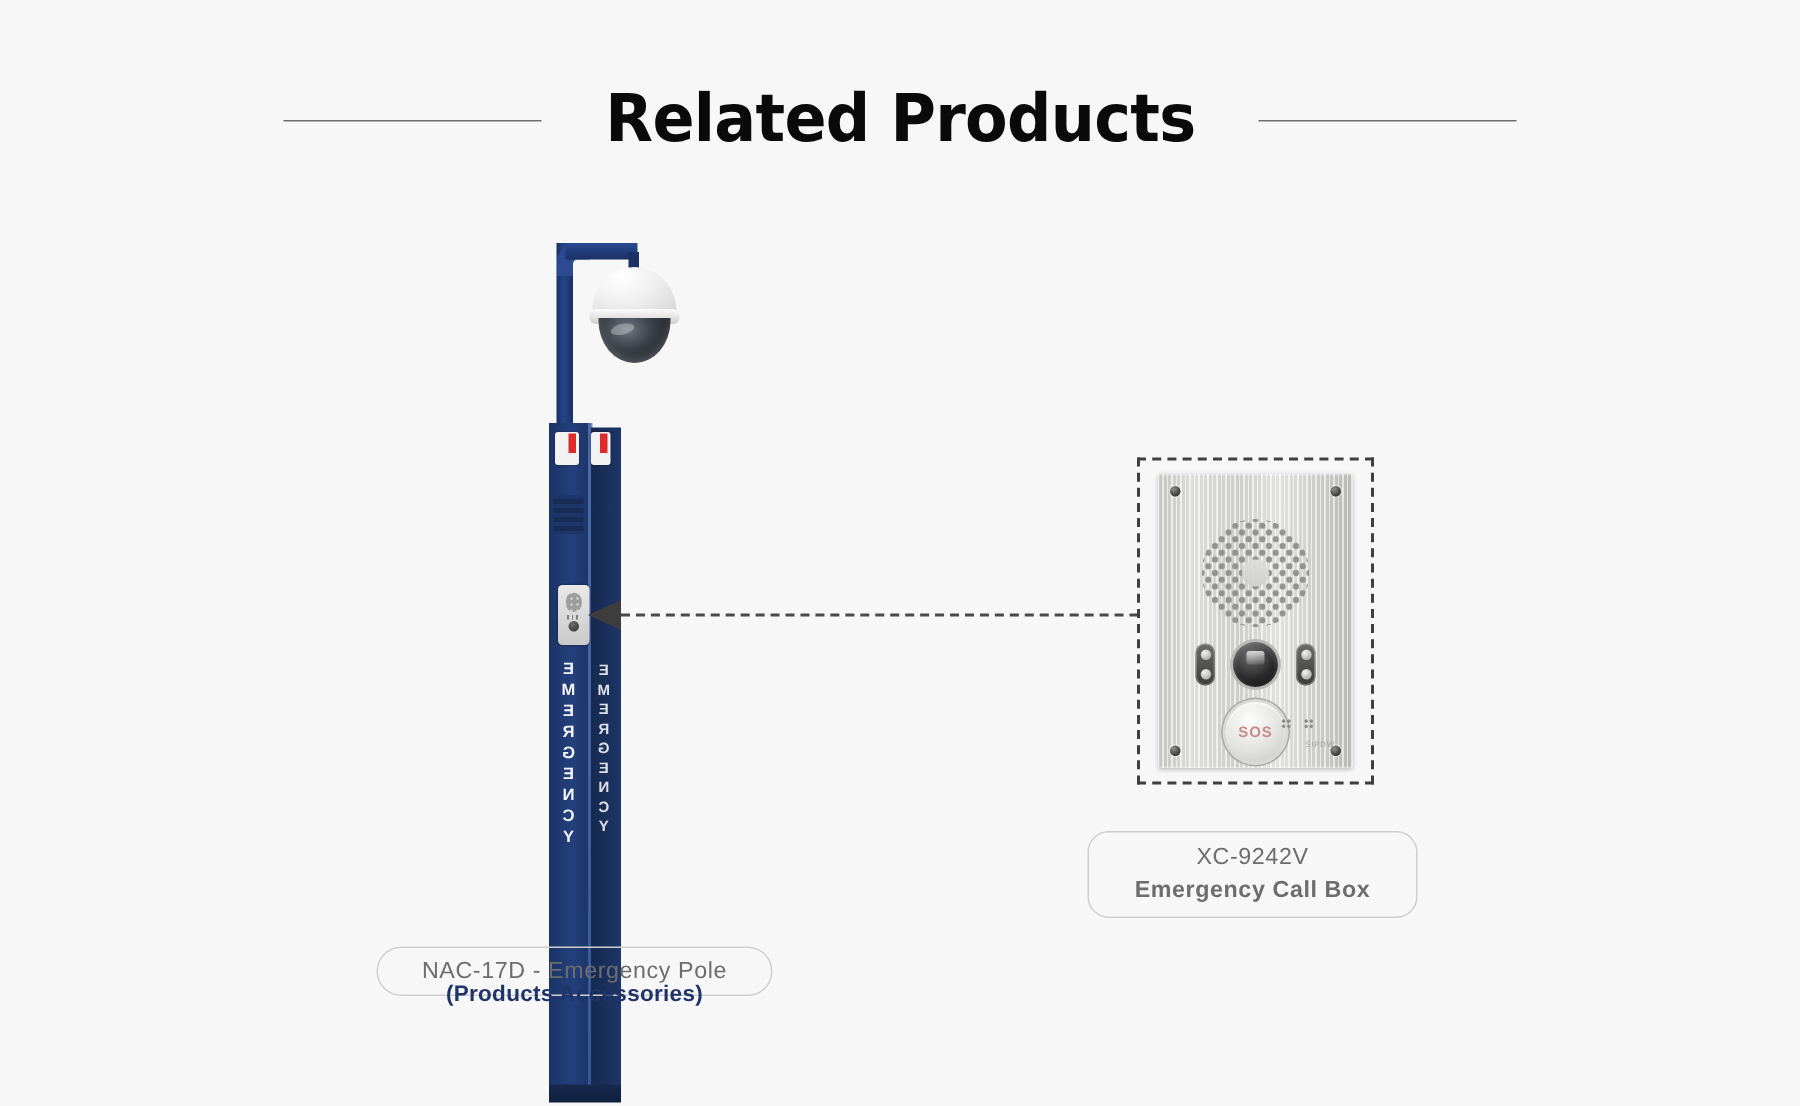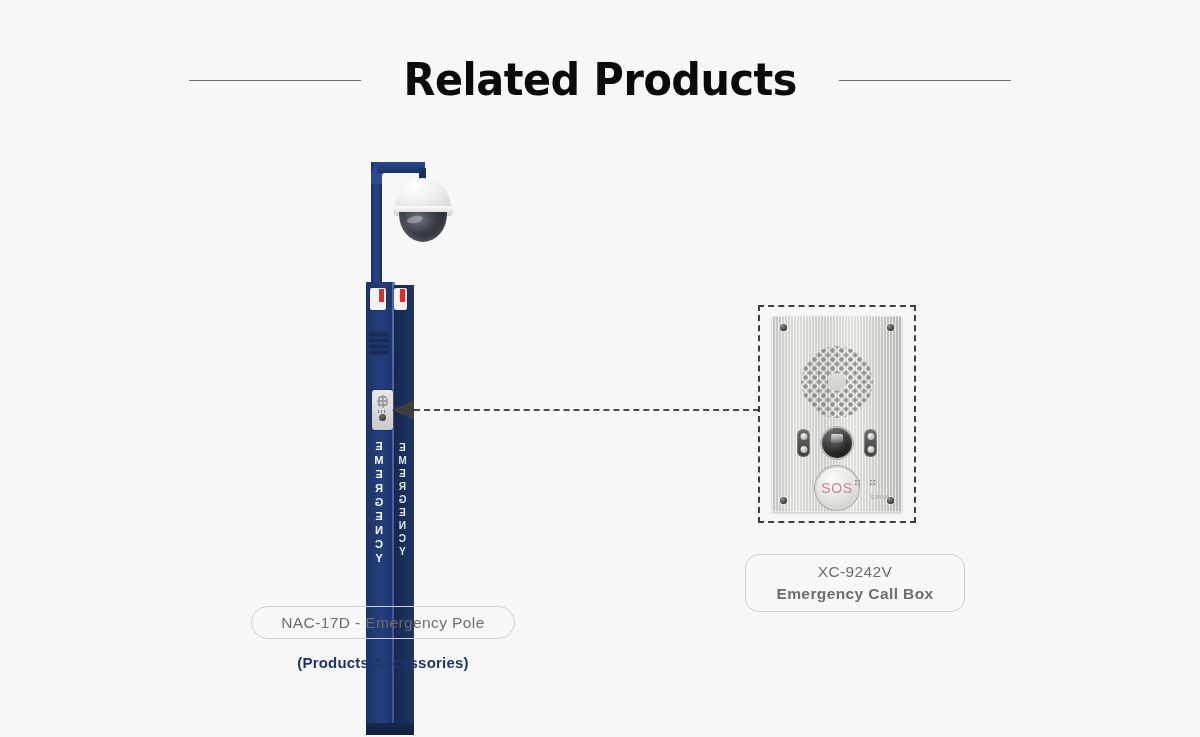--- a/index.html
+++ b/index.html
@@ -36,25 +36,25 @@
     border-radius:999px;
     color:#6d6d6d;
     font-size:15.5px;
     letter-spacing:0.4px;
     display:flex;flex-direction:column;align-items:center;justify-content:center;
     background:transparent;
     box-sizing:border-box;
     text-align:center;
   }
   #pole-label{
-    left:251px;top:606px;width:264px;height:33px;
+    left:251px;top:631px;width:264px;height:33px;
   }
   #box-label{
     left:725px;top:554px;width:220px;height:58px;
-    border-radius:14px;line-height:1.45;margin-left:20px;
+    border-radius:14px;line-height:1.45;
   }
   #box-label .l2{display:block;font-weight:bold;}
 
   .sub-note{
     position:absolute;left:251px;top:654px;width:264px;
     text-align:center;
     font-size:15px;font-weight:bold;color:#1f3468;letter-spacing:0.2px;
   }
 
   
@@ -264,21 +264,21 @@
   .led-bar span.b{bottom:4px;}
 
   .sos{
     position:absolute;left:50%;top:152px;transform:translateX(-50%);
     width:40px;height:40px;border-radius:50%;
     background:radial-gradient(circle at 40% 30%, #fdfdfd 0%, #e2e2df 55%, #c2c2bf 100%);
     box-shadow:0 0 0 2px #d9d9d6, 0 0 0 3px #a9a9a6, inset 0 1px 2px rgba(255,255,255,.9);
     display:flex;align-items:center;justify-content:center;
   }
   .sos b{
-    font-size:14px;letter-spacing:.6px;font-weight:normal;
+    font-size:10px;letter-spacing:.6px;font-weight:bold;
     color:#c98a8a;
   }
   .mic-dots{
     position:absolute;right:22px;bottom:26px;width:26px;height:7px;
     display:flex;gap:8px;align-items:center;
   }
   .mic-dots i{
     width:7px;height:7px;display:block;
     background:radial-gradient(circle,#8a8a88 0 1.1px,transparent 1.2px) 0 0/3.5px 3.5px;
   }

